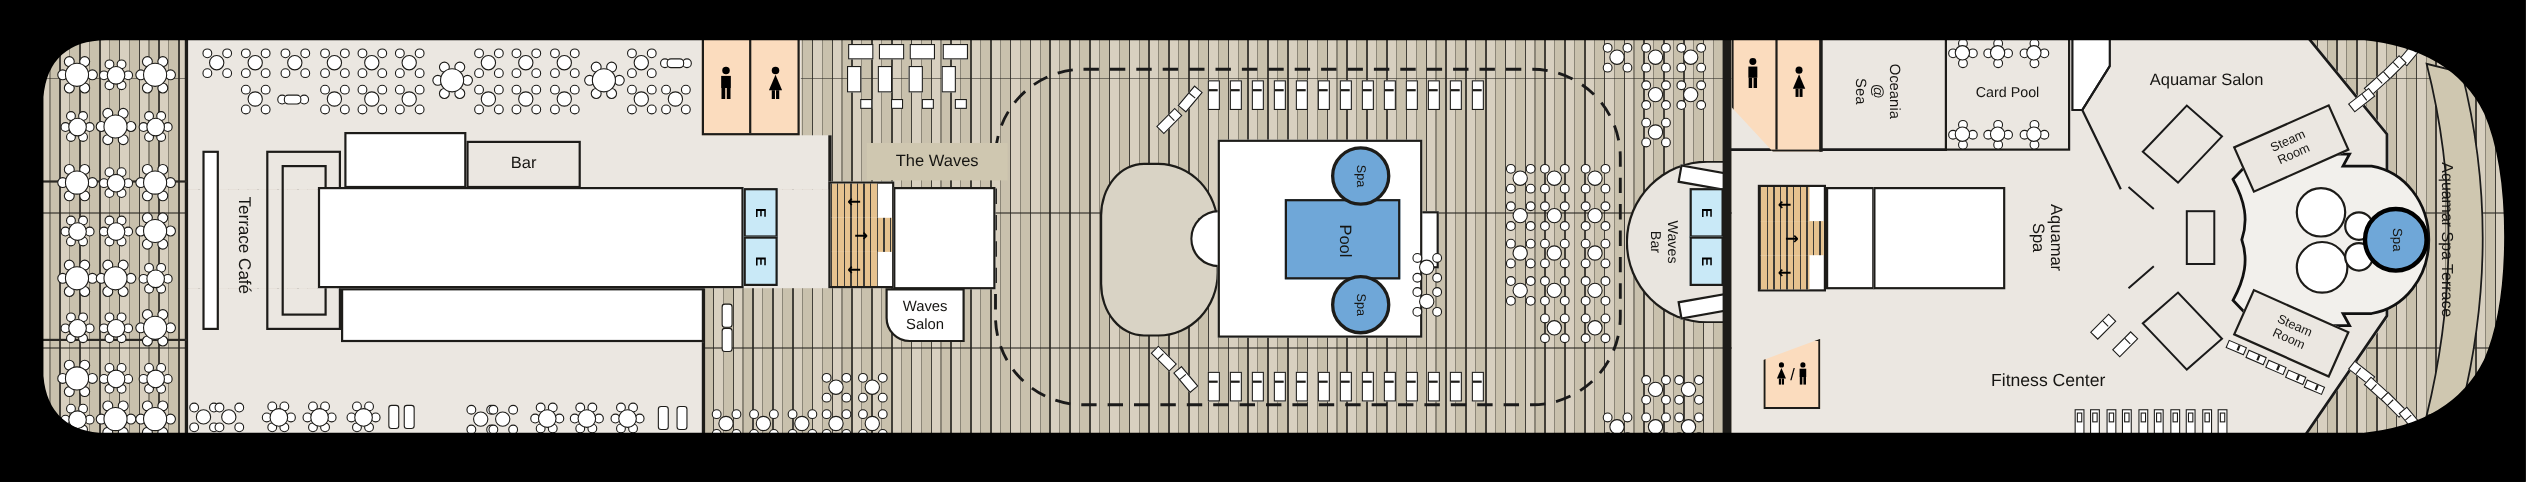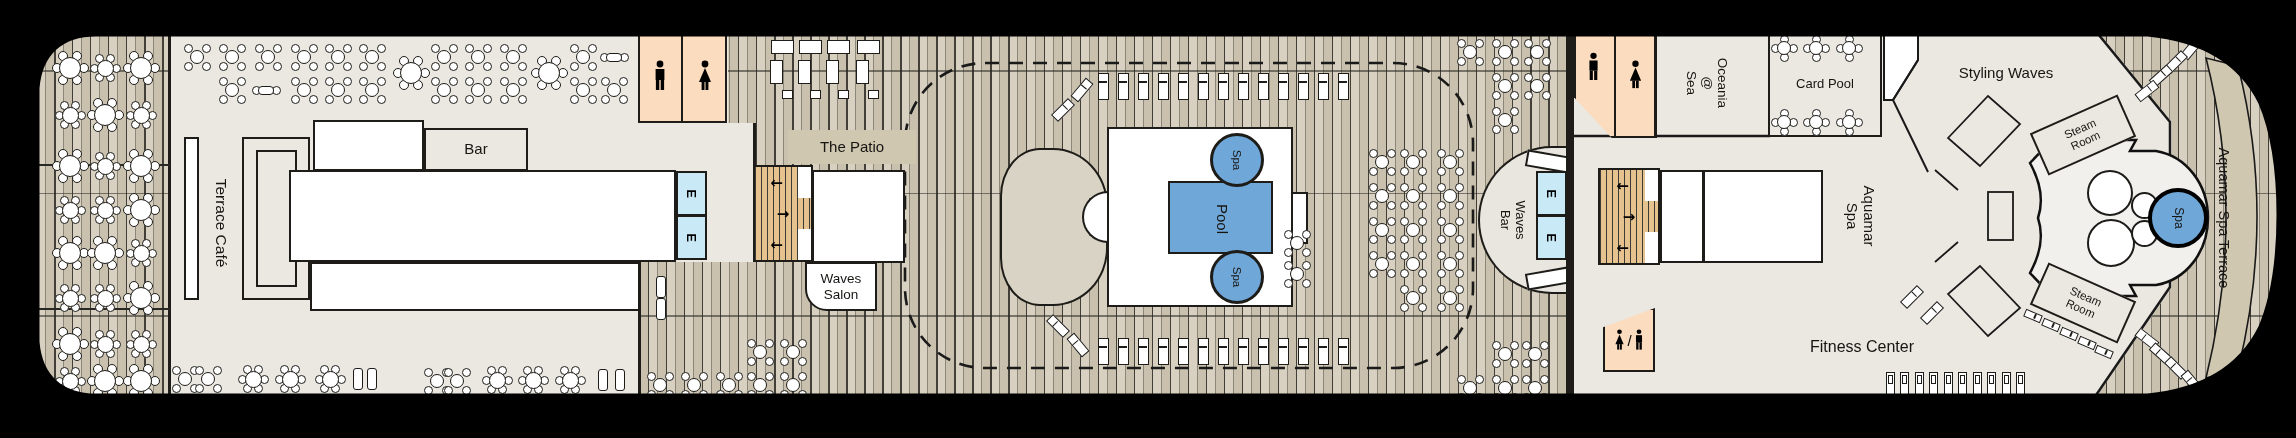--- a/index.html
+++ b/index.html
@@ -108,21 +108,21 @@
       </div>
     <div class="abs elevbox" style="left:676px;top:215px;width:31px;height:45px;">
         <span>E</span>
       </div>
     <div class="abs" style="left:753px;top:165px;width:60px;height:97px;background:#fff;border:2px solid var(--ln);">
       <div class="abs stripes arrow" style="left:0;top:0;width:43px;height:31px;">←</div>
       <div class="abs stripes arrow" style="left:0;top:31px;width:56px;height:31px;">→</div>
       <div class="abs stripes arrow" style="left:0;top:62px;width:43px;height:31px;">←</div>
     </div>
 
-    <div class="abs lbl" style="left:788px;top:130px;width:128px;height:34px;background:var(--band);font-size:15px;"><span>The Patio</span></div>
+    <div class="abs lbl" style="left:788px;top:130px;width:128px;height:34px;background:var(--band);font-size:15px;"><span>The Waves</span></div>
 
     <div class="abs room" style="left:812px;top:170px;width:93px;height:93px;"></div>
     <div class="abs room lbl" style="left:805px;top:262px;width:72px;height:49px;border-radius:0 0 0 22px;font-size:13.5px;">
       <span><span>Waves</span><br><span>Salon</span></span>
     </div>
 
     <div class="abs" style="left:1000px;top:148px;width:108px;height:158px;background:var(--canopy);border:2.5px solid var(--ln);
          border-radius:40px 55px 55px 40px / 48px 58px 58px 48px;"></div>
 
     <div class="abs room" style="left:1082px;top:191px;width:27px;height:52px;border-radius:52px 0 0 52px;border-right:none;"></div>
@@ -172,21 +172,21 @@
     </div>
 
     <div class="abs" style="left:1654px;top:28px;width:3px;height:110px;background:var(--ln);"></div>
     <div class="abs lbl rot90" style="left:1666px;top:52px;width:82px;height:62px;font-size:13.5px;">
       <span><span>Oceania</span><br><span>@</span><br><span>Sea</span></span>
     </div>
 
     <div class="abs outline" style="left:1768px;top:29px;width:114px;height:108px;"></div>
     <div class="abs lbl" style="left:1768px;top:74px;width:114px;height:20px;font-size:13px;"><span>Card Pool</span></div>
 
-    <div class="abs lbl" style="left:1926px;top:62px;width:160px;height:22px;font-size:15px;"><span>Styling Waves</span></div>
+    <div class="abs lbl" style="left:1926px;top:62px;width:160px;height:22px;font-size:15px;"><span>Aquamar Salon</span></div>
     <div class="abs lbl rot90" style="left:1800px;top:194px;width:120px;height:44px;font-size:15px;">
       <span><span>Aquamar</span><br><span>Spa</span></span>
     </div>
     <div class="abs lbl" style="left:1782px;top:336px;width:160px;height:22px;font-size:16px;"><span>Fitness Center</span></div>
 
     <div class="abs" style="left:1598px;top:168px;width:62px;height:97px;background:#fff;border:2px solid var(--ln);">
       <div class="abs stripes arrow" style="left:0;top:0;width:45px;height:31px;">←</div>
       <div class="abs stripes arrow" style="left:0;top:31px;width:58px;height:31px;">→</div>
       <div class="abs stripes arrow" style="left:0;top:62px;width:45px;height:31px;">←</div>
     </div>

